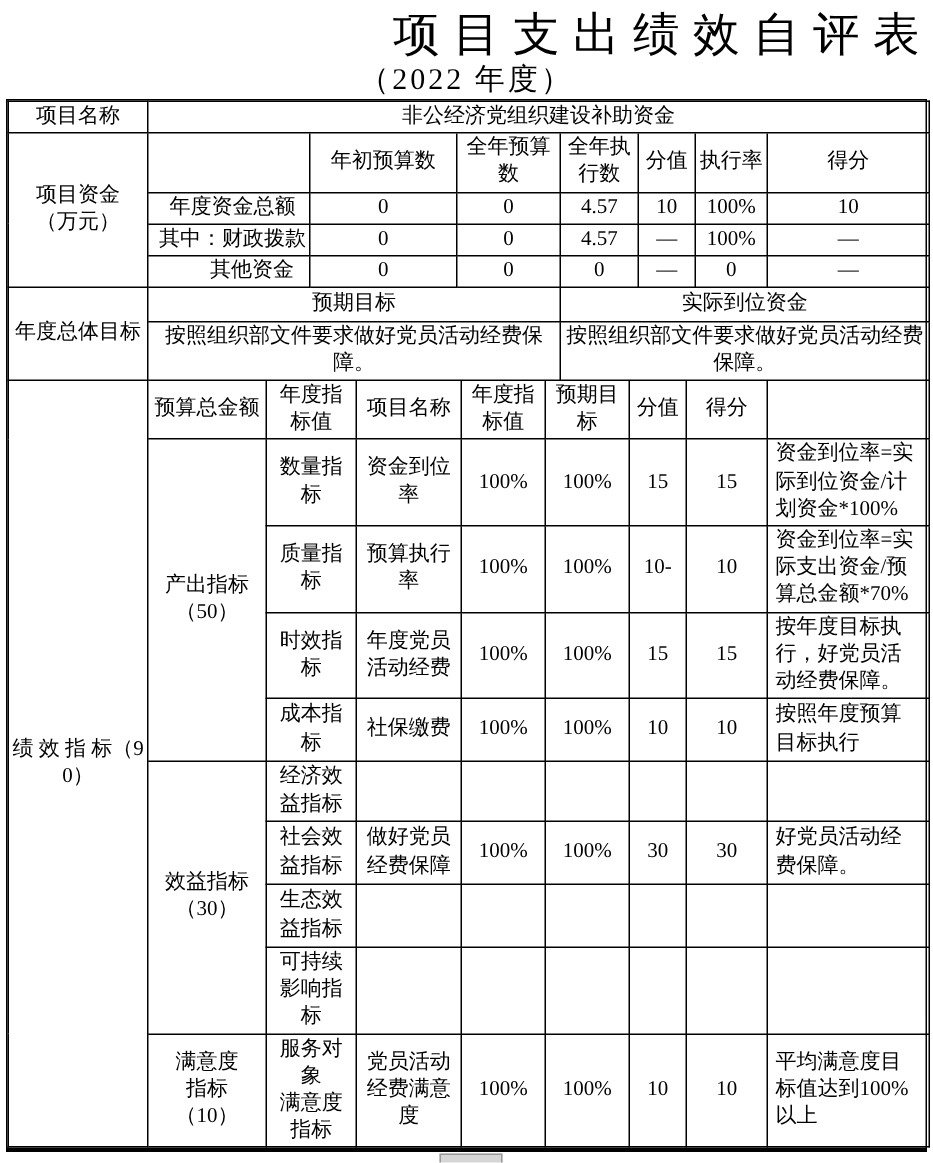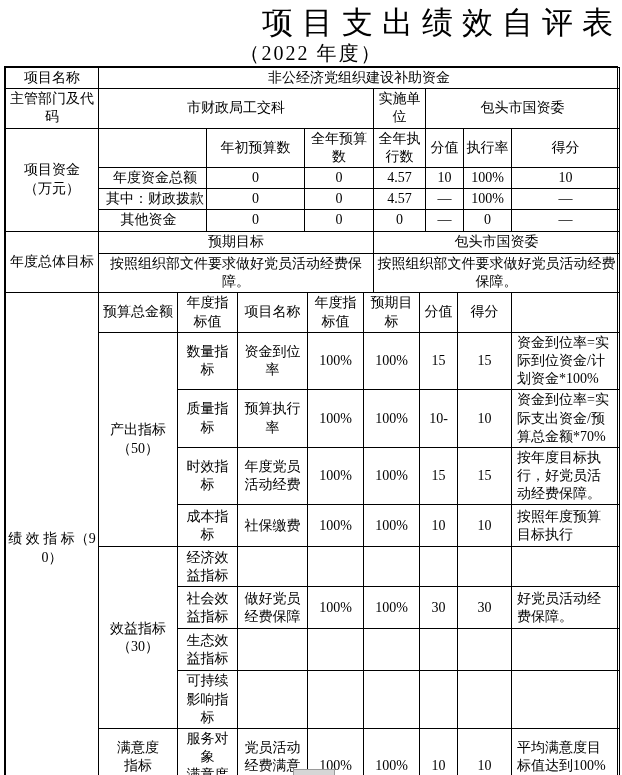--- a/index.html
+++ b/index.html
@@ -25,21 +25,21 @@
   .tbl td{
     border:1px solid #000;
     font-size:14px;line-height:1.3;
     text-align:center;vertical-align:middle;
     padding:1px 2px;
     white-space:pre-line;
     overflow:hidden;
     word-break:break-all;
   }
   .tbl td.left{text-align:center;padding-left:7px;}
-  .tbl td.right{text-align:center;padding-right:10px;}
+  .tbl td.right{text-align:right;padding-right:10px;}
   .tbl td.note{text-align:left;padding-left:5px;padding-right:8px;}
   .artifact{
     position:absolute;left:293px;top:769px;width:40px;height:8px;
     background:#d6d6d6;border:1px solid #9a9a9a;
   }
 </style>
 </head>
 <body>
 
 <div class="title">项目支出绩效自评表</div>
@@ -51,26 +51,20 @@
     <colgroup>
         <col style="width:93px">
         <col style="width:275px">
         <col style="width:52px">
         <col style="width:194px">
       </colgroup>
     <tbody>
         <tr style="height:21px">
       <td>项目名称</td>
       <td colspan="3">非公经济党组织建设补助资金</td>
-    </tr>
-    <tr style="height:34px">
-      <td>主管部门及代码</td>
-      <td>市财政局工交科</td>
-      <td>实施单位</td>
-      <td>包头市国资委</td>
     </tr>
   </tbody>
     </table>
 
   <table class="tbl">
     <colgroup>
         <col style="width:93px">
         <col style="width:108px">
         <col style="width:98px">
         <col style="width:69px">
@@ -124,21 +118,21 @@
   <table class="tbl">
     <colgroup>
         <col style="width:93px">
         <col style="width:275px">
         <col style="width:246px">
       </colgroup>
     <tbody>
         <tr style="height:22px">
       <td rowspan="2">年度总体目标</td>
       <td>预期目标</td>
-      <td>包头市国资委</td>
+      <td>实际到位资金</td>
     </tr>
     <tr style="height:38px">
       <td>按照组织部文件要求做好党员活动经费保障。</td>
       <td>按照组织部文件要求做好党员活动经费保障。</td>
     </tr>
   </tbody>
     </table>
 
   <table class="tbl">
     <colgroup>

